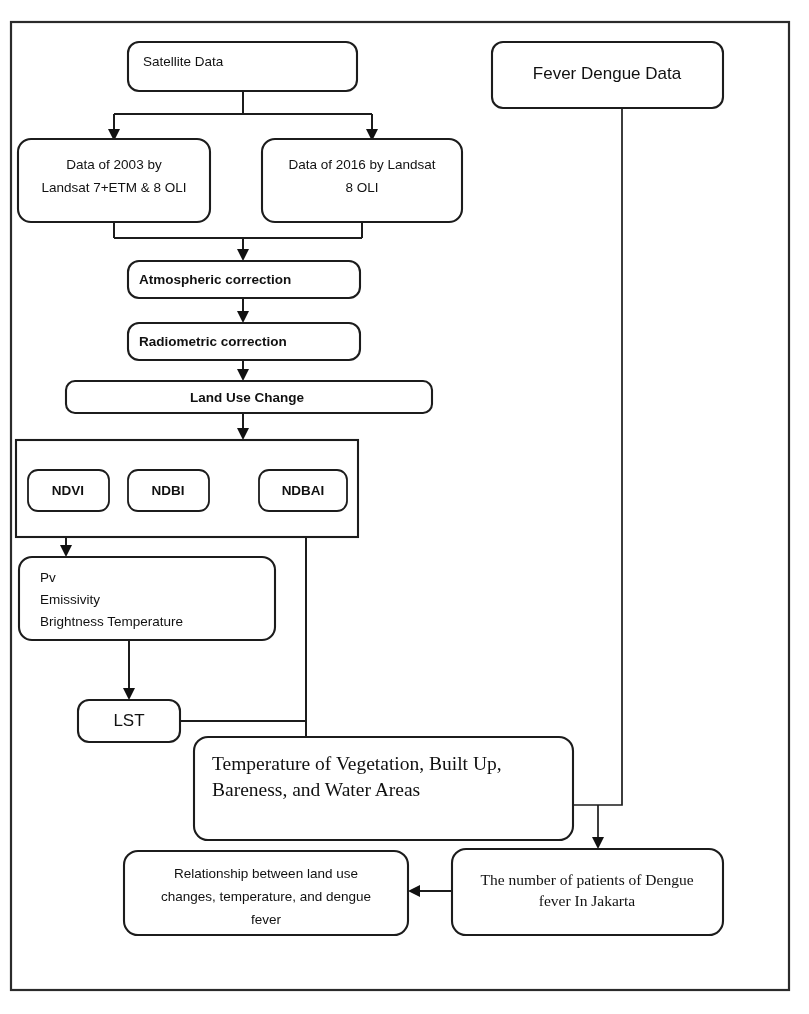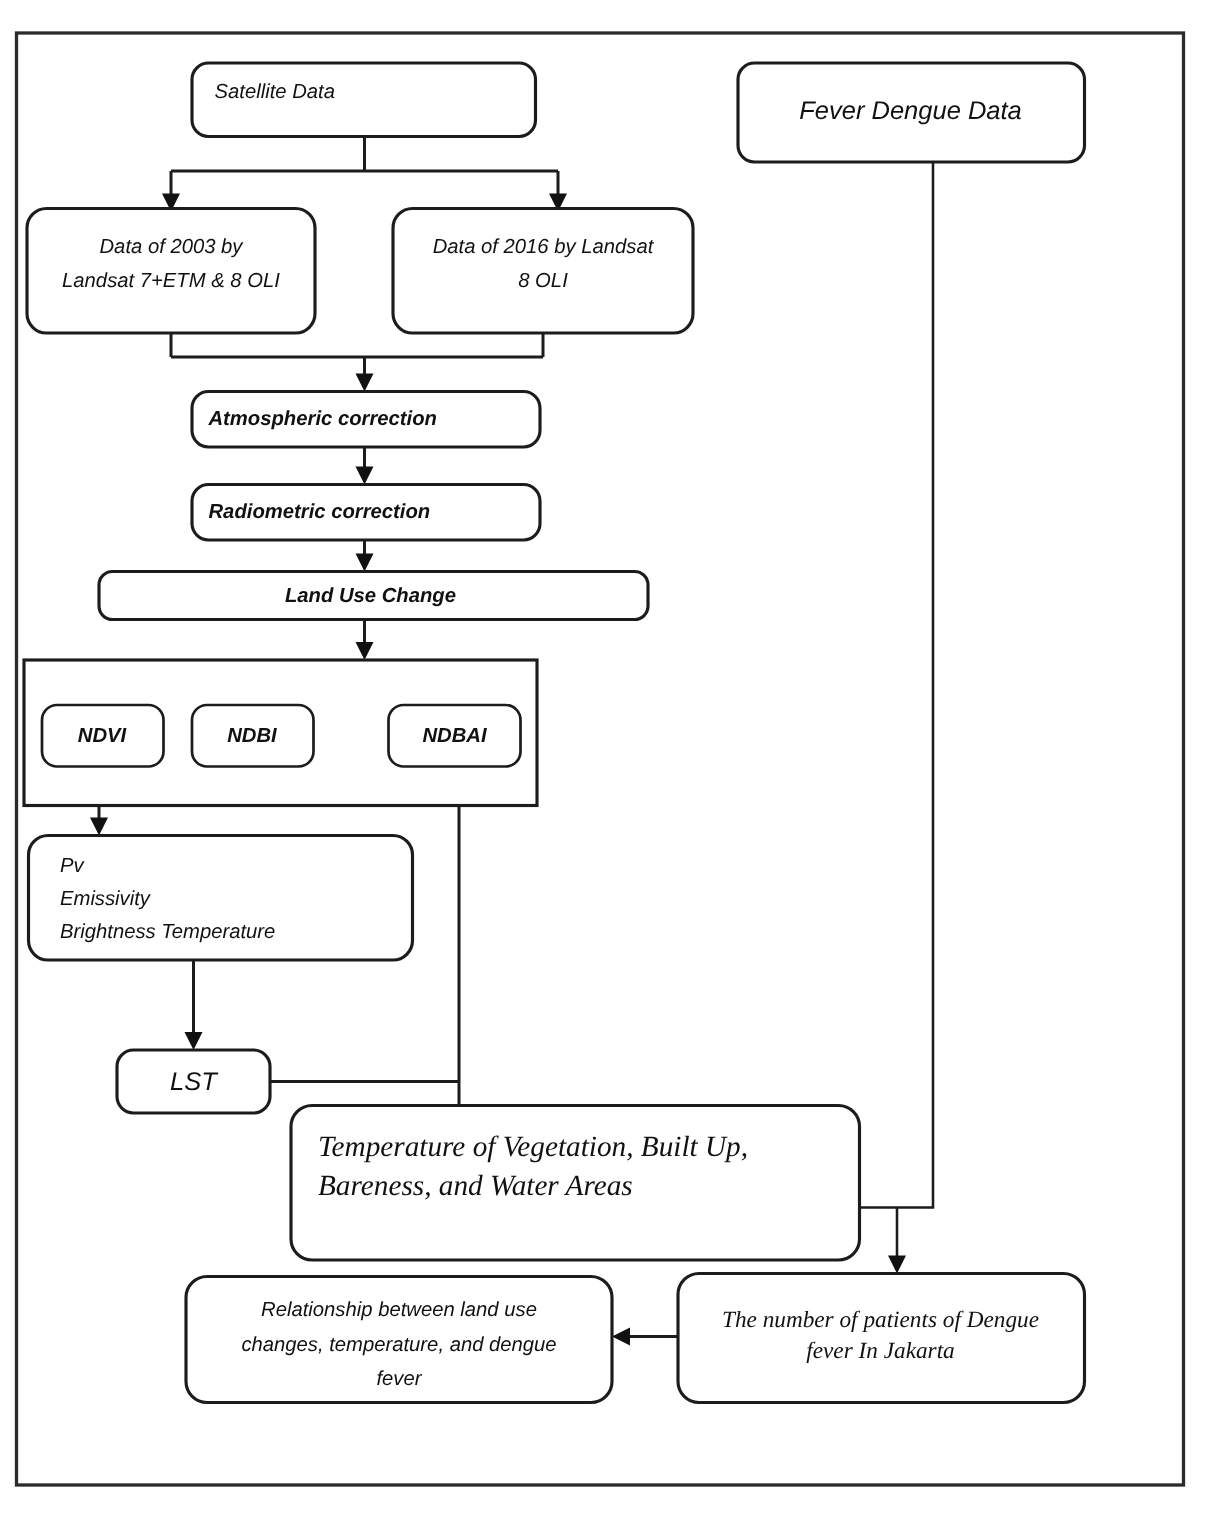--- a/index.html
+++ b/index.html
@@ -13,21 +13,20 @@
     font-family: "Liberation Sans", sans-serif;
     position: relative;
     overflow: hidden;
   }
   #flow-root {
     position: absolute;
     left: 0;
     top: 0;
     width: 809px;
     height: 1014px;
-    font-style: italic;
   }
   svg.flow {
     display: block;
     width: 809px;
     height: 1014px;
   }
   .outer-frame {
     fill: none;
     stroke: #2b2b2b;
     stroke-width: 2.2;

